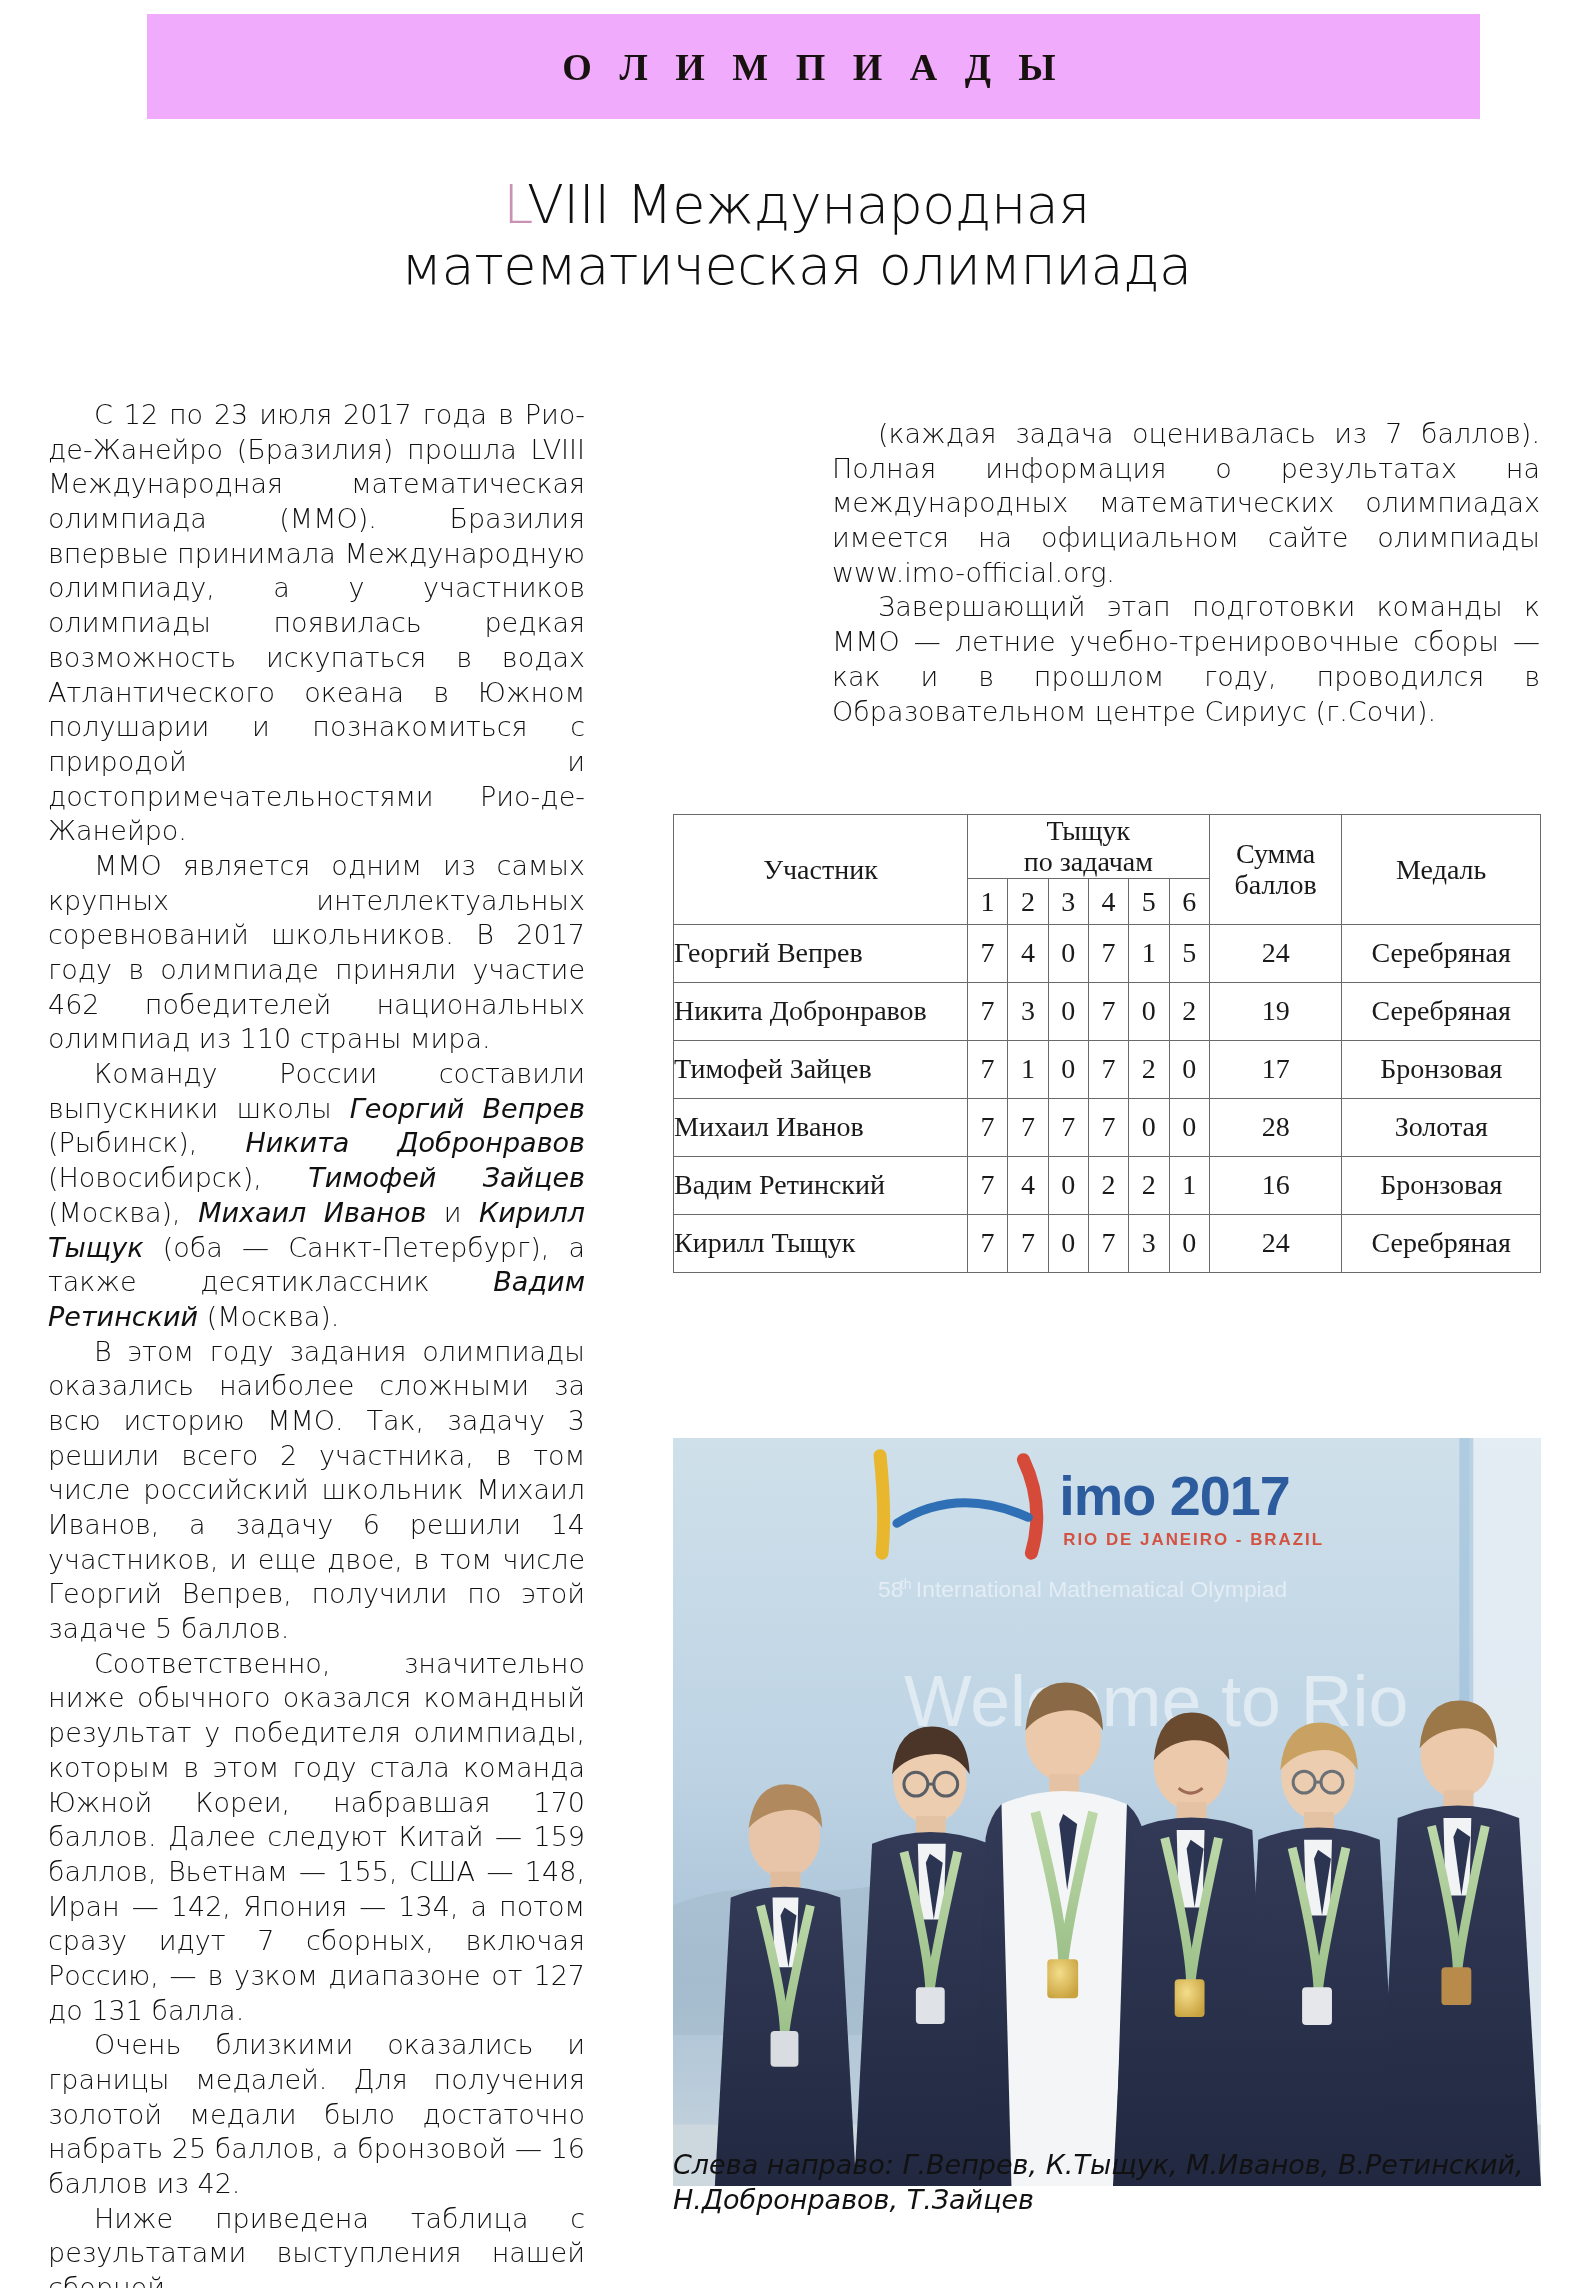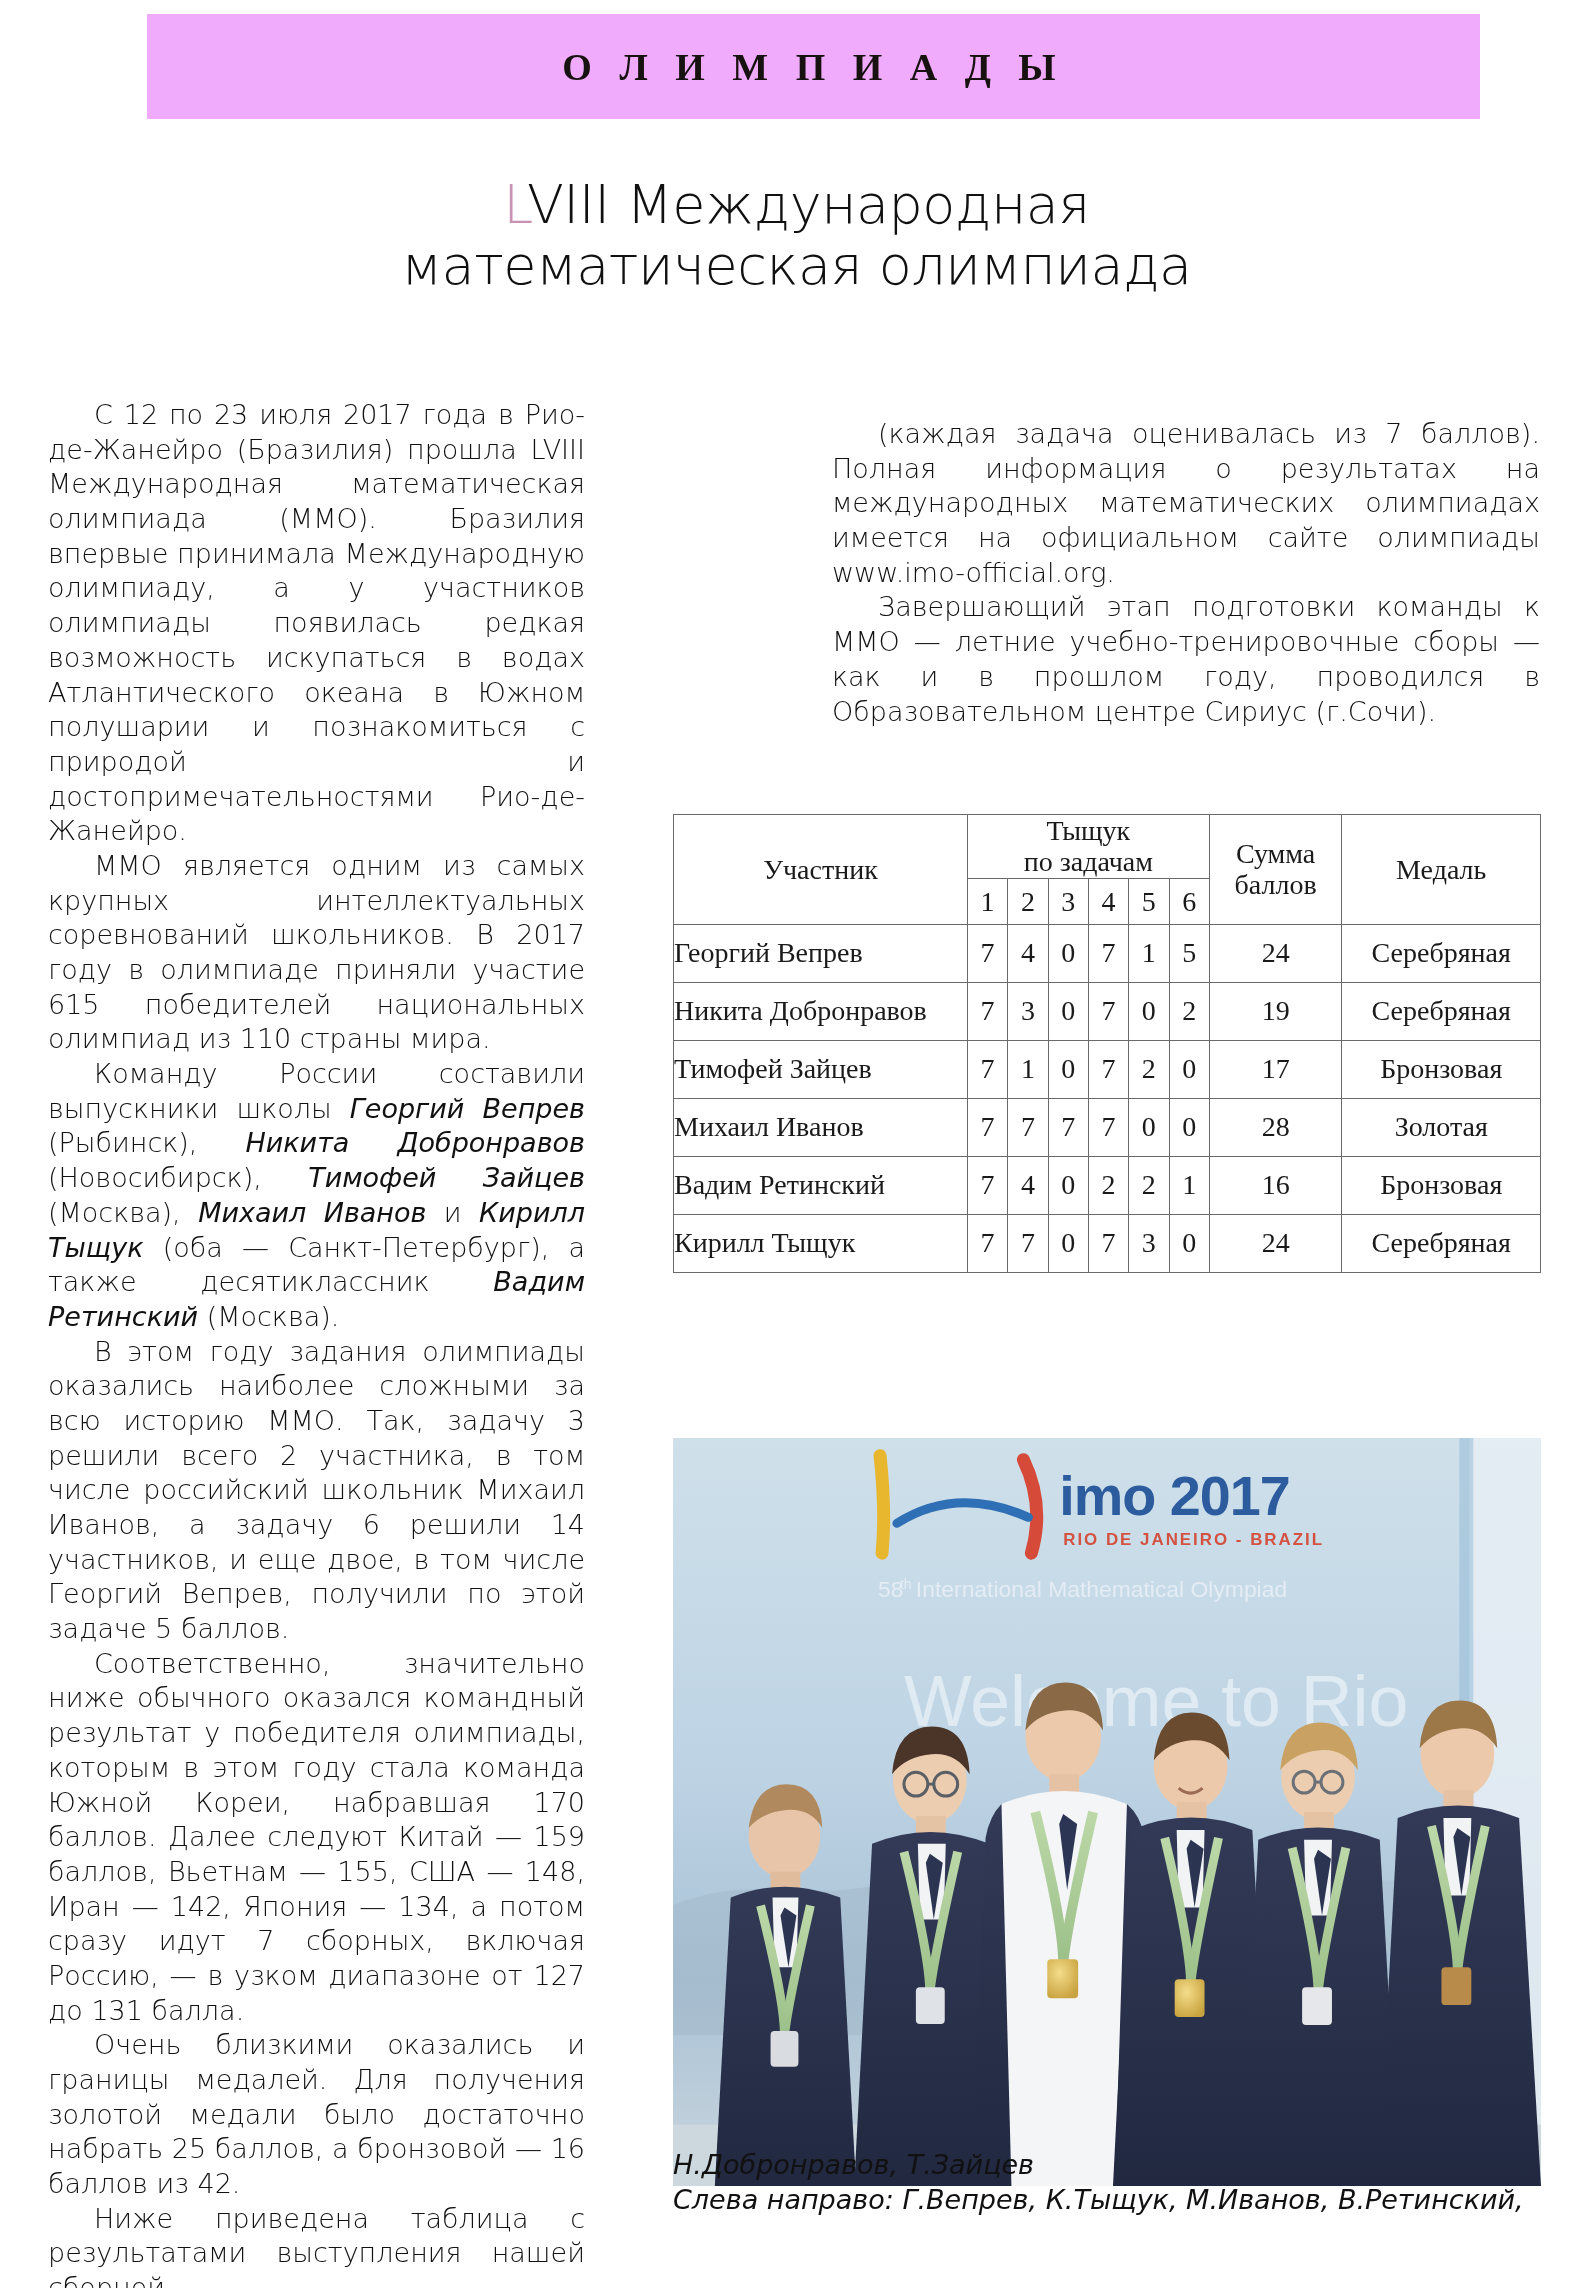--- a/index.html
+++ b/index.html
@@ -134,21 +134,21 @@
   <div class="rubric-text">О Л И М П И А Д Ы</div>
 </div>
 
 <h1 class="headline">
   <span class="drop-cap">L</span><span>VIII Международная</span><br>
   <span>математическая олимпиада</span>
 </h1>
 
 <div class="col" id="col-left">
   <p>С 12 по 23 июля 2017 года в Рио-де-Жанейро (Бразилия) прошла LVIII Международная математическая олимпиада (ММО). Бразилия впервые принимала Международную олимпиаду, а у участников олимпиады появилась редкая возможность искупаться в водах Атлантического океана в Южном полушарии и познакомиться с природой и достопримечательностями Рио-де-Жанейро.</p>
-  <p>ММО является одним из самых крупных интеллектуальных соревнований школьников. В 2017 году в олимпиаде приняли участие 615 победителей национальных олимпиад из 110 страны мира.</p>
+  <p>ММО является одним из самых крупных интеллектуальных соревнований школьников. В 2017 году в олимпиаде приняли участие 462 победителей национальных олимпиад из 110 страны мира.</p>
   <p><span>Команду России составили выпускники школы </span><em>Георгий Вепрев</em><span> (Рыбинск), </span><em>Никита Добронравов</em><span> (Новосибирск), </span><em>Тимофей Зайцев</em><span> (Москва), </span><em>Михаил Иванов</em><span> и </span><em>Кирилл Тыщук</em><span> (оба — Санкт-Петербург), а также десятиклассник </span><em>Вадим Ретинский</em><span> (Москва).</span></p>
   <p>В этом году задания олимпиады оказались наиболее сложными за всю историю ММО. Так, задачу 3 решили всего 2 участника, в том числе российский школьник Михаил Иванов, а задачу 6 решили 14 участников, и еще двое, в том числе Георгий Вепрев, получили по этой задаче 5 баллов.</p>
   <p>Соответственно, значительно ниже обычного оказался командный результат у победителя олимпиады, которым в этом году стала команда Южной Кореи, набравшая 170 баллов. Далее следуют Китай — 159 баллов, Вьетнам — 155, США — 148, Иран — 142, Япония — 134, а потом сразу идут 7 сборных, включая Россию, — в узком диапазоне от 127 до 131 балла.</p>
   <p>Очень близкими оказались и границы медалей. Для получения золотой медали было достаточно набрать 25 баллов, а бронзовой — 16 баллов из 42.</p>
   <p>Ниже приведена таблица с результатами выступления нашей сборной</p>
 </div>
 
 <div class="col" id="col-right">
   <p>(каждая задача оценивалась из 7 баллов). Полная информация о результатах на международных математических олимпиадах имеется на официальном сайте олимпиады www.imo-official.org.</p>
   <p>Завершающий этап подготовки команды к ММО — летние учебно-тренировочные сборы — как и в прошлом году, проводился в Образовательном центре Сириус (г.Сочи).</p>
@@ -375,16 +375,16 @@
         <path d="M788 392 l 13 9 l -9 59 l -8 -59 Z" fill="#2b3552"></path>
         <path d="M762 390 q 26 110 26 148" stroke="url(#ribbon)" stroke-width="9" fill="none"></path>
         <path d="M816 390 q -24 110 -28 148" stroke="url(#ribbon)" stroke-width="9" fill="none"></path>
         <rect x="772" y="532" width="30" height="38" rx="4" fill="#b98b4a"></rect>
       </g>
     </g>
   </svg>
 </div>
 
 <div class="caption">
+  <span class="caption-line">Слева направо: Г.Вепрев, К.Тыщук, М.Иванов, В.Ретинский,</span>
   <span class="caption-line">Н.Добронравов,  Т.Зайцев</span>
-  <span class="caption-line">Слева направо: Г.Вепрев, К.Тыщук, М.Иванов, В.Ретинский,</span>
 </div>
 
 
 </body></html>

